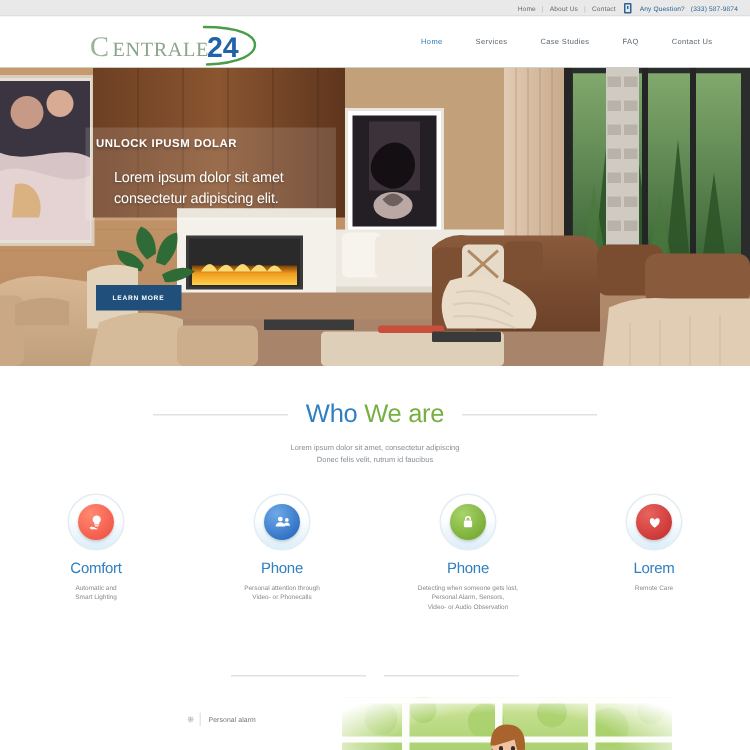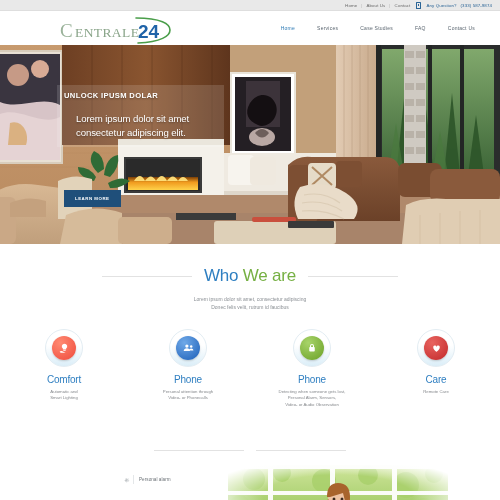--- a/index.html
+++ b/index.html
@@ -389,21 +389,21 @@
       </div>
 
       <div class="feature">
         <div class="ficon-wrap">
           <div class="fcircle" style="background:radial-gradient(circle at 35% 28%,#e8635f,#c2292a)">
             <svg width="13" height="13" viewBox="0 0 24 24" fill="#fff">
               <path d="M12 18s-6-4-6-8a3 3 0 0 1 6-1 3 3 0 0 1 6 1c0 4-6 8-6 8z"></path>
             </svg>
           </div>
         </div>
-        <div class="ftitle">Care</div>
+        <div class="ftitle">Lorem</div>
         <div class="fdesc">
           <div>Remote Care</div>
         </div>
       </div>
 
     </div>
   </div>
 
   <div class="section solutions">
     <div class="sec-head">

